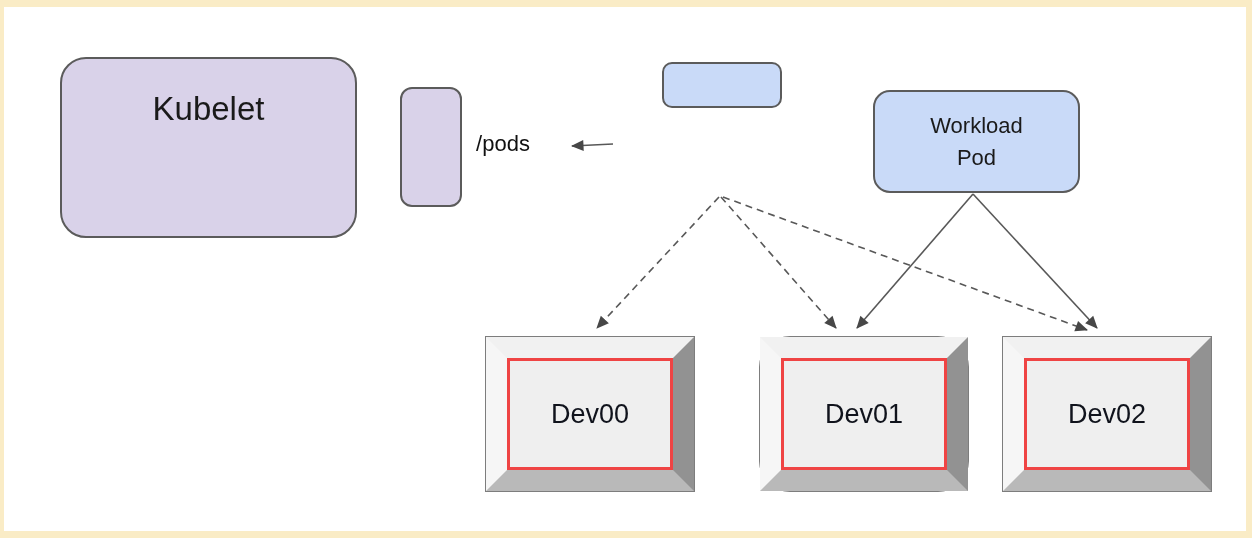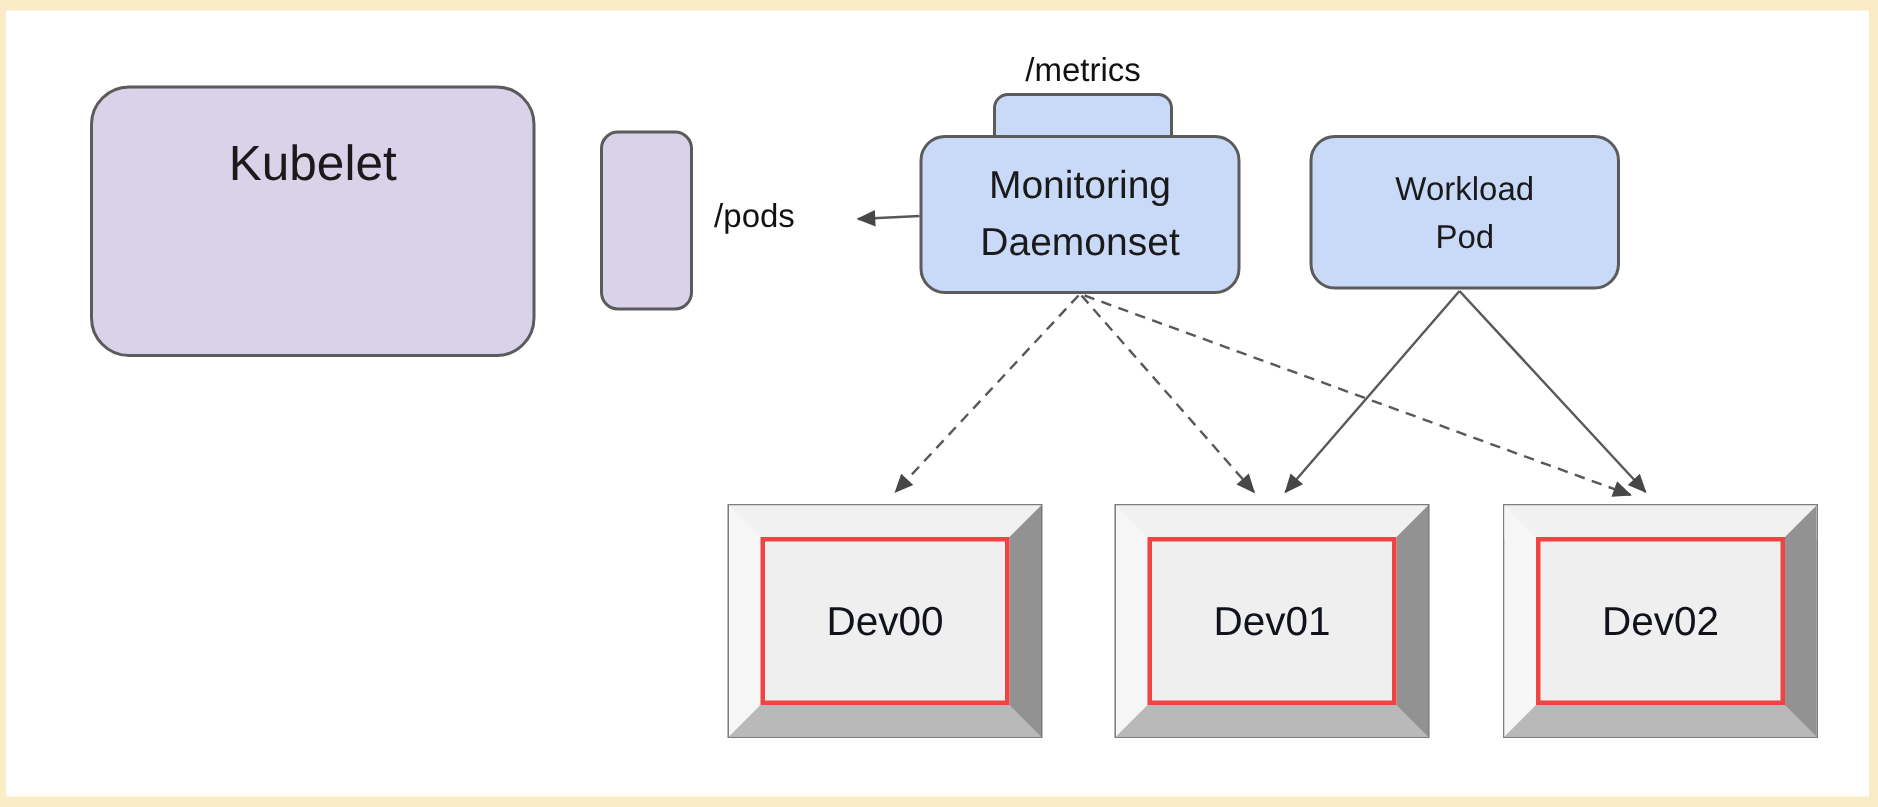--- a/index.html
+++ b/index.html
@@ -87,21 +87,21 @@
   }
   .dev-face {
     position: absolute; left: 21px; top: 21px; right: 21px; bottom: 21px;
     box-sizing: border-box;
     border: 3px solid #ef4444;
     background: #efefef;
     display: flex; align-items: center; justify-content: center;
     font-size: 27px; color: #10131c;
   }
   .dev00 { left: 485px; }
-  .dev01 { left: 743px; }
+  .dev01 { left: 759px; border-radius: 31px; }
   .dev02 { left: 1002px; }
 
   
   #connector-layer {
     position: absolute; inset: 0;
     width: 1252px; height: 538px;
     z-index: 3;
     pointer-events: none;
   }
   .edge { stroke: #585858; stroke-width: 1.6; fill: none; }
@@ -112,26 +112,21 @@
 
 <div id="canvas">
   <div id="whiteboard"></div>
 
   <div class="abs node purple kubelet-tab"></div>
   <div class="abs node purple kubelet-main">
     <span>Kubelet</span>
   </div>
   <div class="abs endpoint-label pods-label">/pods</div>
 
-  <div class="abs endpoint-label metrics-label">/metrics</div>
   <div class="abs node blue metrics-tab"></div>
-  <div class="abs node blue daemonset-main">
-    <span>Monitoring
-Daemonset</span>
-  </div>
 
   <div class="abs node blue workload-main">
     <span>Workload
 Pod</span>
   </div>
 
   <div class="abs dev-outer dev00">
     <div class="dev-bevel"></div>
     <div class="dev-face">
       <span>Dev00</span>

